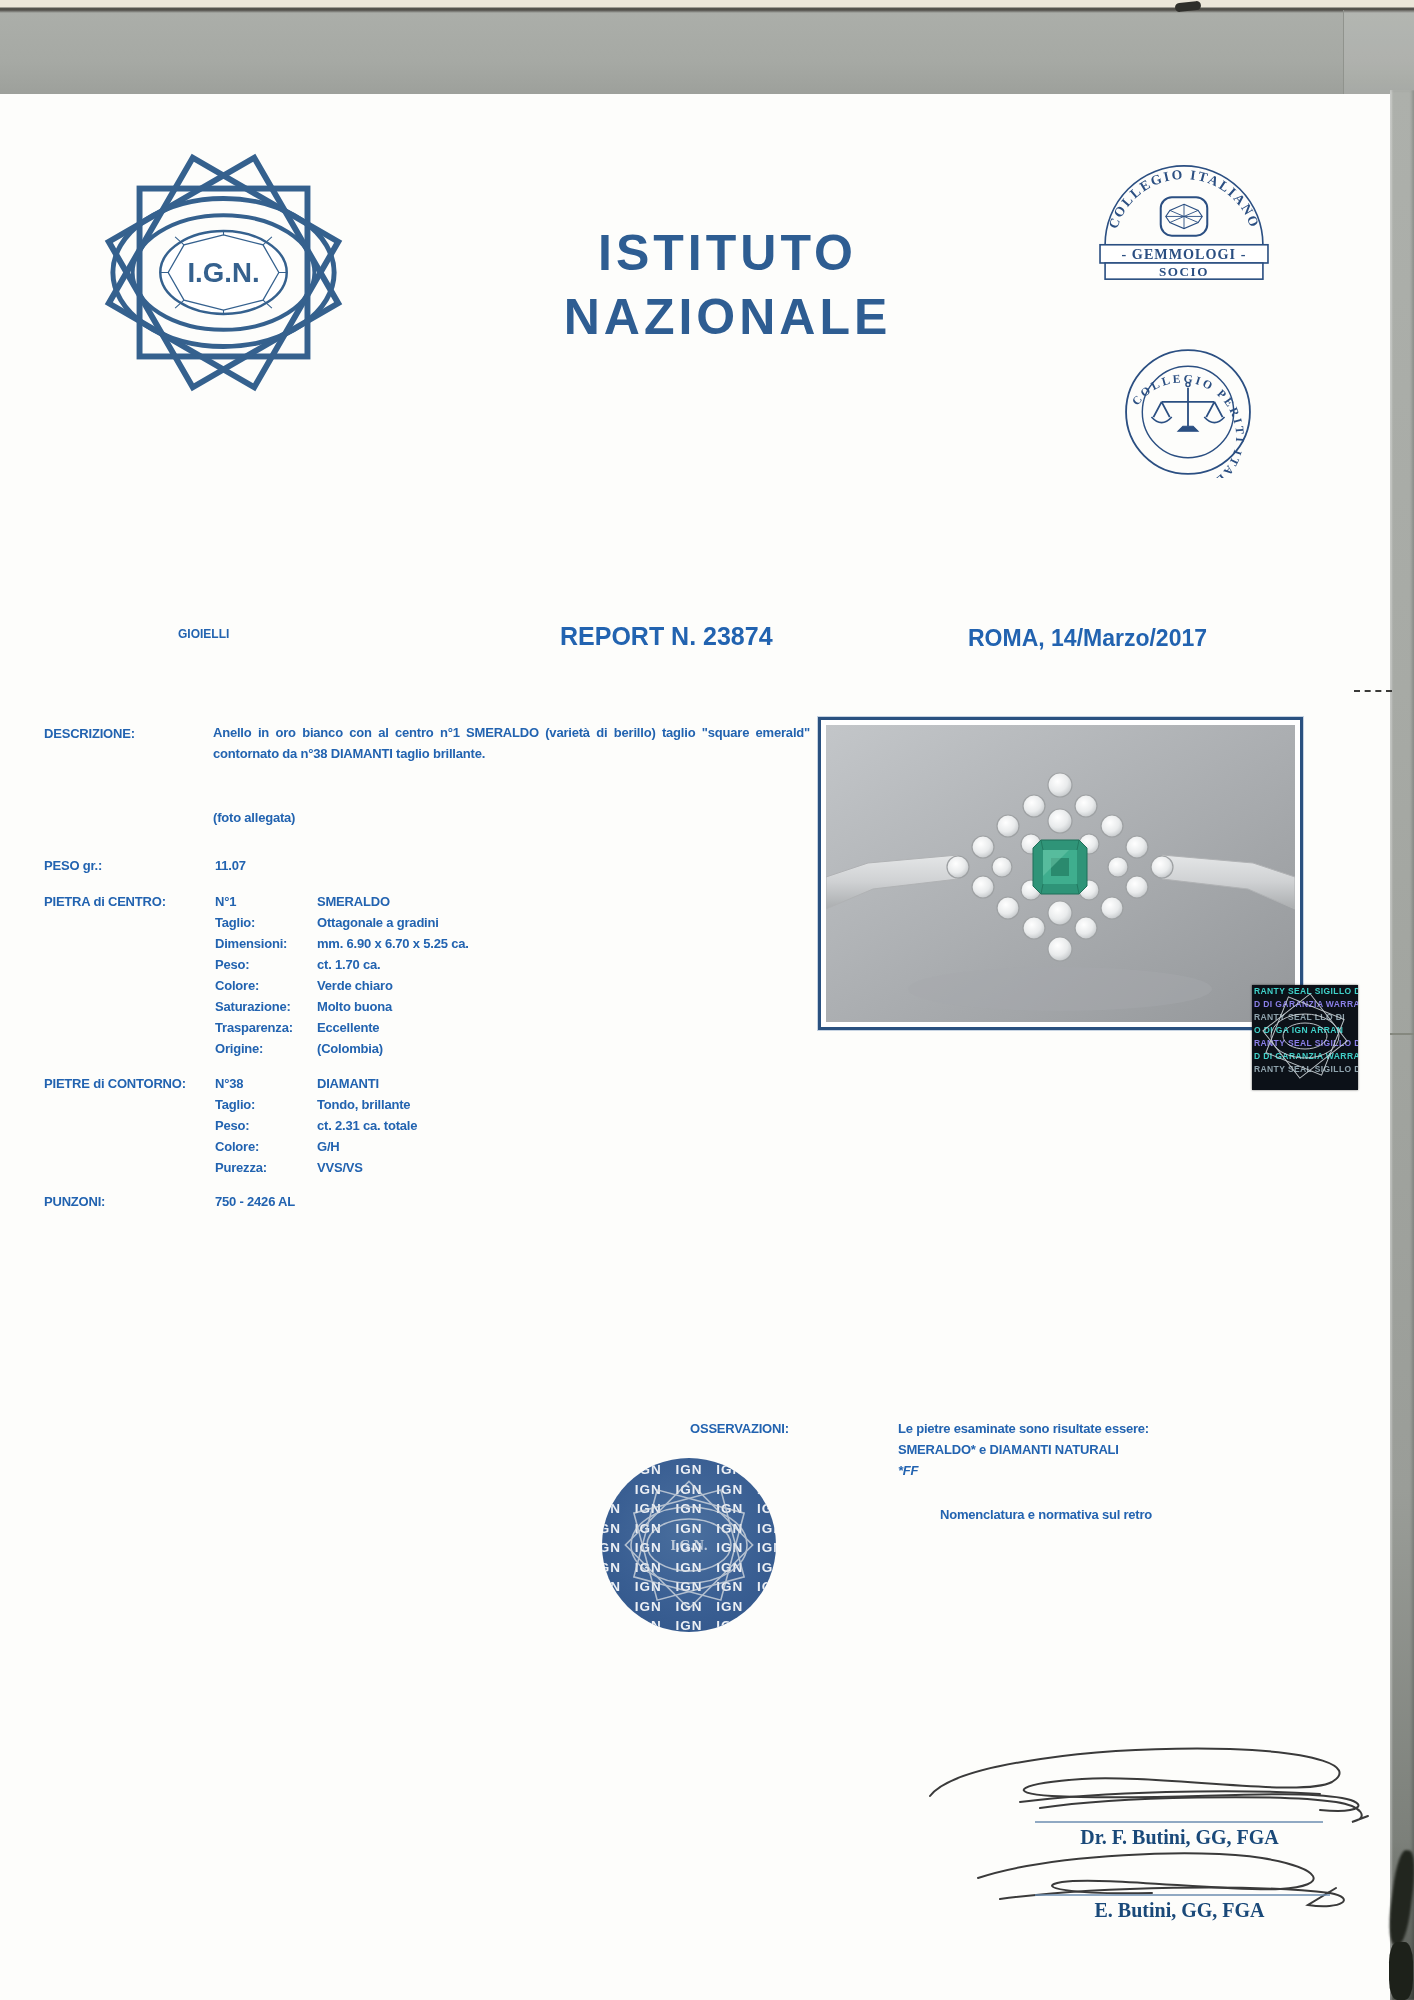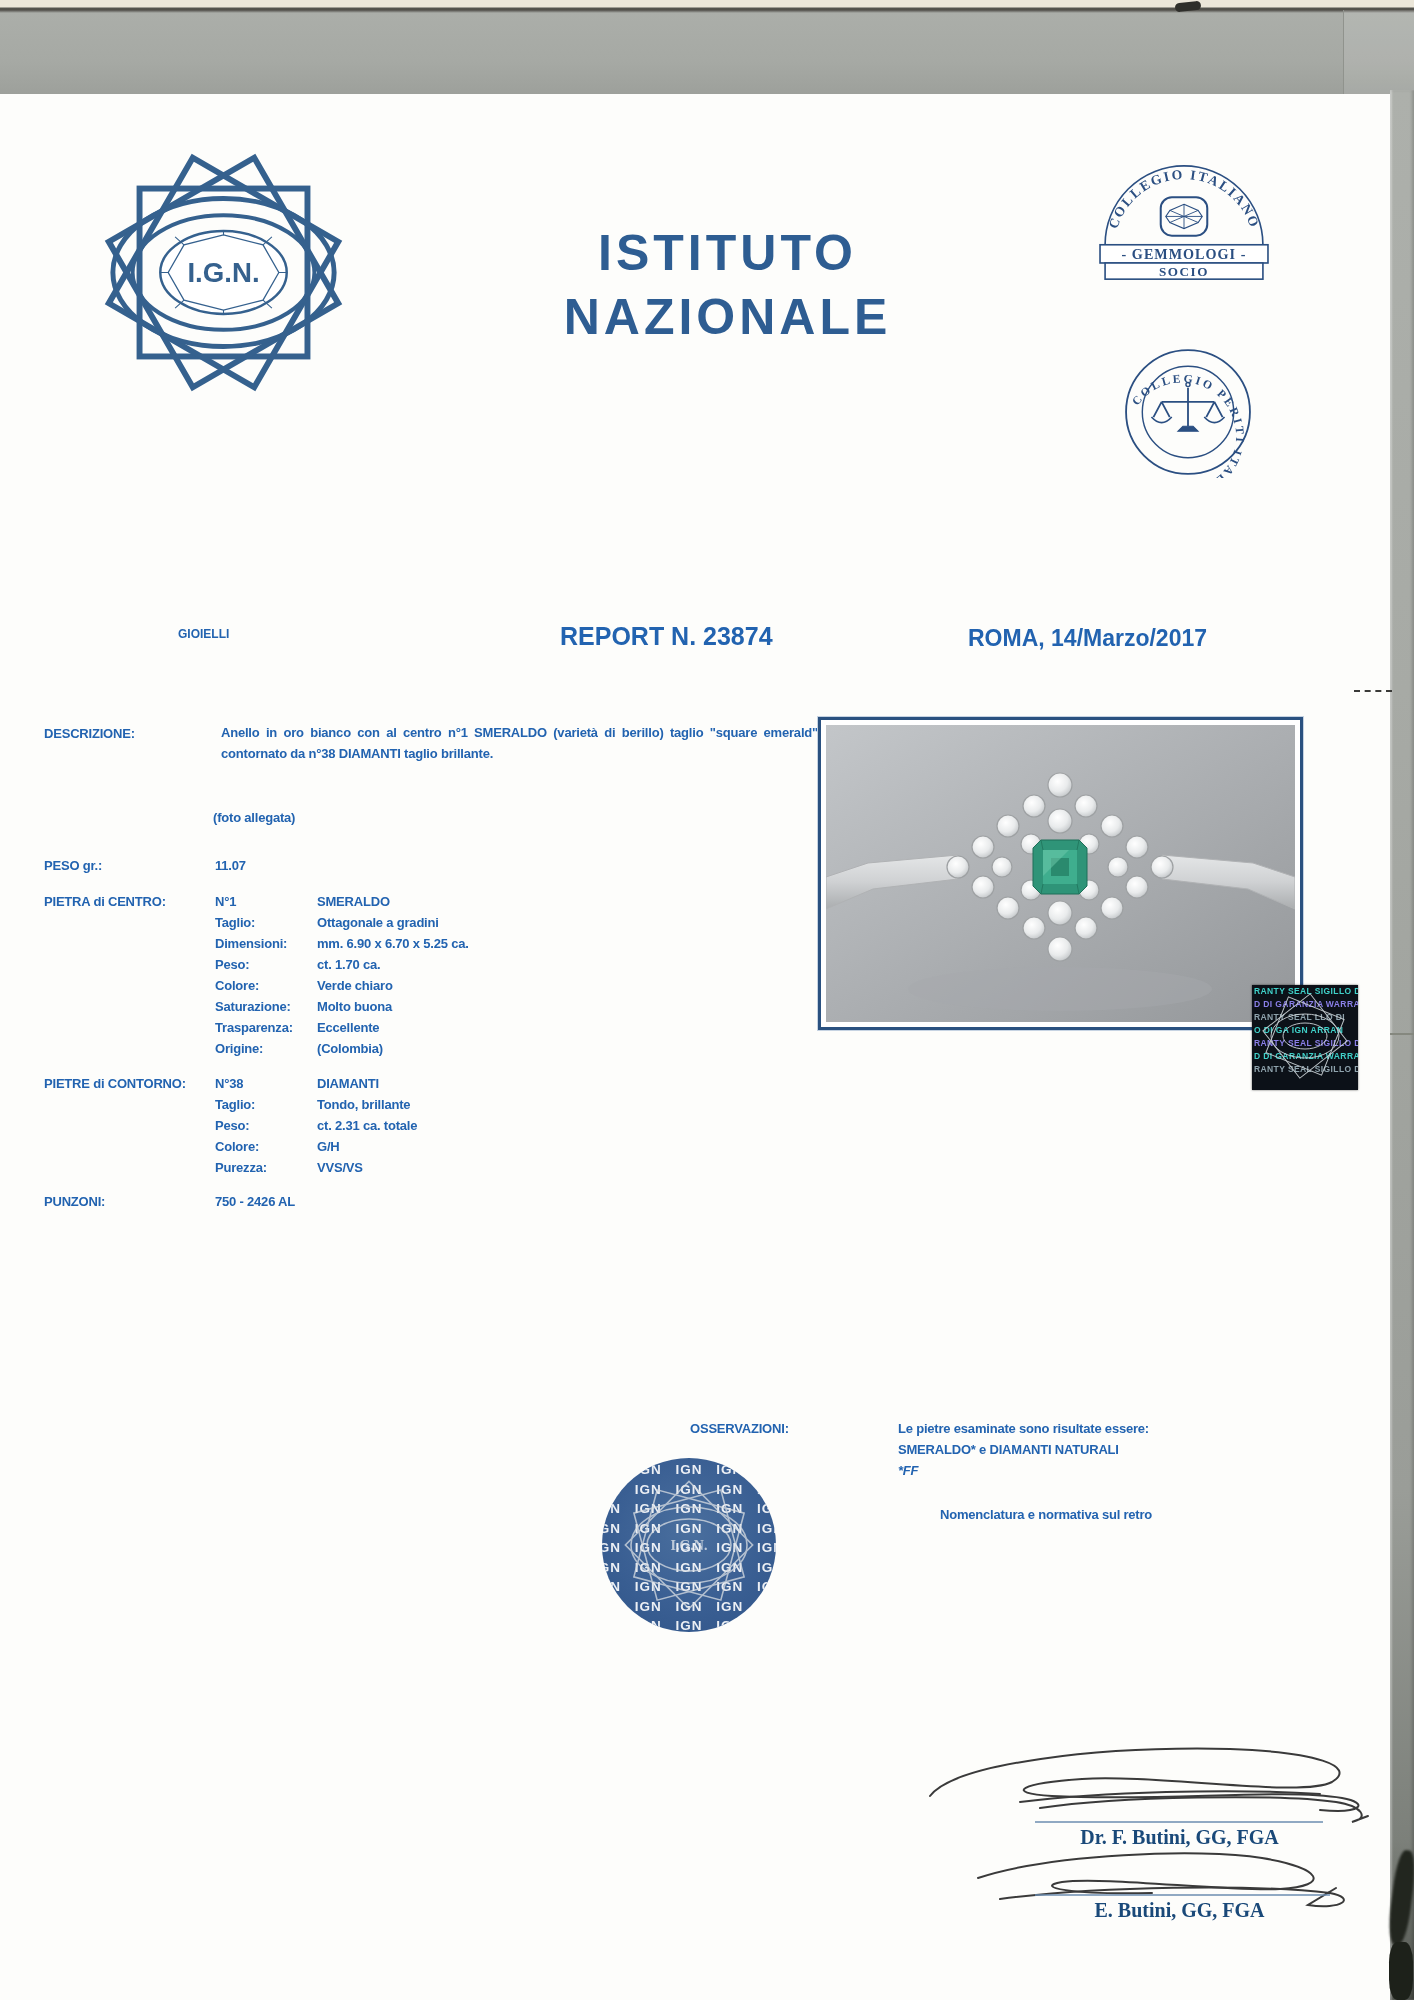--- a/index.html
+++ b/index.html
@@ -21,21 +21,21 @@
     box-shadow:inset 2px 0 2px rgba(255,255,255,.35), inset -2px 0 3px rgba(0,0,0,.18);}
   .strip-seam{left:1390px;top:1033px;width:24px;height:2px;background:#85887f;}
   .strip-blot1{left:1392px;top:1850px;width:20px;height:95px;background:#22261f;border-radius:40%;
     filter:blur(1px);transform:rotate(7deg);}
   .strip-blot2{left:1389px;top:1942px;width:24px;height:58px;background:#1d211a;border-radius:35%;}
   .margin-dashes{left:1354px;top:690px;width:38px;height:0;border-top:2px dashed #3a3a38;}
   .b{font-weight:bold;font-size:13px;letter-spacing:-0.2px;line-height:21px;color:#2263b0;}
   .title-line{font-weight:bold;font-size:50px;letter-spacing:4px;color:#2e5d92;
     text-align:center;line-height:64px;white-space:nowrap;}
   .hdr{font-weight:bold;white-space:nowrap;color:#2263b0;}
-  .para{text-align:justify;margin-left:8px;}
+  .para{text-align:justify;}
   .kv-row{height:21px;white-space:nowrap;}
   .kv-row .k{display:inline-block;width:102px;}
   .serif-name{font-family:"Liberation Serif",serif;font-weight:bold;font-size:20px;color:#1a4979;
     text-align:center;white-space:nowrap;}
   .right-col{}
   .ital{font-style:italic;}
 
   
   .photo{left:818px;top:717px;width:469px;height:297px;border:3px solid #2a5180;padding:5px;
     background:#fff;box-shadow:0 0 0 1px #c6d3e2;}

